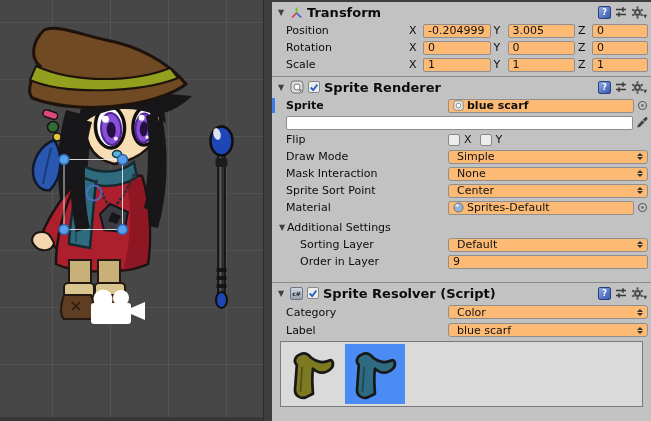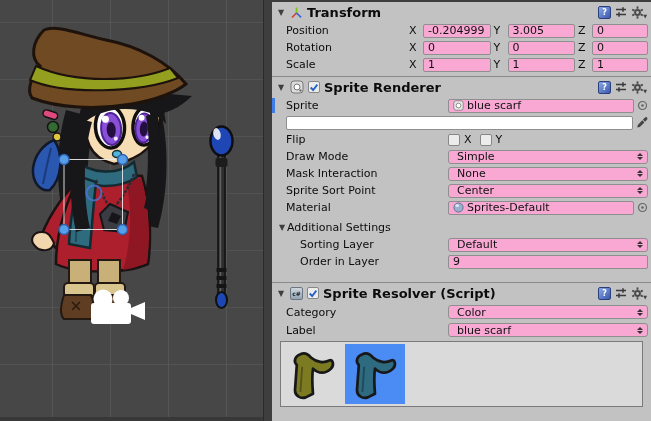--- a/index.html
+++ b/index.html
@@ -17,26 +17,26 @@
   .section{border-bottom:1px solid #8a8a8a;}
   .comp-header{height:20px;display:flex;align-items:center;padding:0 4px 0 4px;gap:4px;}
   .comp-title{font-weight:bold;font-size:13px;}
   .hdr-spacer{flex:1;}
   .fold{font-size:8px;color:#3f3f3f;width:10px;text-align:center;cursor:pointer;}
   .row{height:17px;display:flex;align-items:center;padding:0 3px 0 14px;position:relative;}
   .lbl{flex:0 0 162px;white-space:nowrap;overflow:hidden;}
   .lbl-sm{flex:0 0 123px;white-space:nowrap;}
   .lbl-ind{flex:0 0 148px;padding-left:14px;white-space:nowrap;}
   .valwrap{flex:1;display:flex;align-items:center;gap:3px;min-width:0;}
-  .field,.dropdown,.objfield{height:14px;box-sizing:border-box;background:#f9a8d4;border:1px solid #8f8f8f;border-radius:2px;display:flex;align-items:center;padding:0 4px;font-size:11px;color:#111;}
+  .field,.dropdown,.objfield{height:14px;box-sizing:border-box;background:#fdba74;border:1px solid #8f8f8f;border-radius:2px;display:flex;align-items:center;padding:0 4px;font-size:11px;color:#111;}
   .dropdown{border-radius:3px;justify-content:space-between;flex:1;cursor:pointer;padding-left:8px;}
   .field{flex:1;}
   .objfield{flex:1;gap:3px;cursor:pointer;}
   .colorfield{flex:1;height:14px;box-sizing:border-box;background:#ffffff;border:1px solid #8f8f8f;border-radius:2px;cursor:pointer;}
-  .bold{font-weight:normal;}
+  .bold{font-weight:bold;}
   .axl{width:11px;text-align:left;}
   .axf{flex:1;}
   .axf.last{flex:0.8;}
   .pop{display:flex;flex-direction:column;align-items:center;gap:1px;margin-left:4px;}
   .pop i{display:block;width:0;height:0;border-left:3px solid transparent;border-right:3px solid transparent;}
   .pop .up{border-bottom:3px solid #333;}
   .pop .dn{border-top:3px solid #333;}
   .cb{width:12px;height:12px;box-sizing:border-box;background:#ececec;border:1px solid #878787;border-radius:2px;display:inline-flex;align-items:center;justify-content:center;cursor:pointer;}
   .override-bar{position:absolute;left:0;top:1px;bottom:1px;width:3px;background:#3e7de7;}
   .help-icon{width:13px;height:13px;border-radius:2px;background:linear-gradient(135deg,#8aa8e4,#3a58b0);border:1px solid #2a3f7a;box-sizing:border-box;color:#fff;font-size:8px;font-weight:bold;display:flex;align-items:center;justify-content:center;cursor:pointer;}

